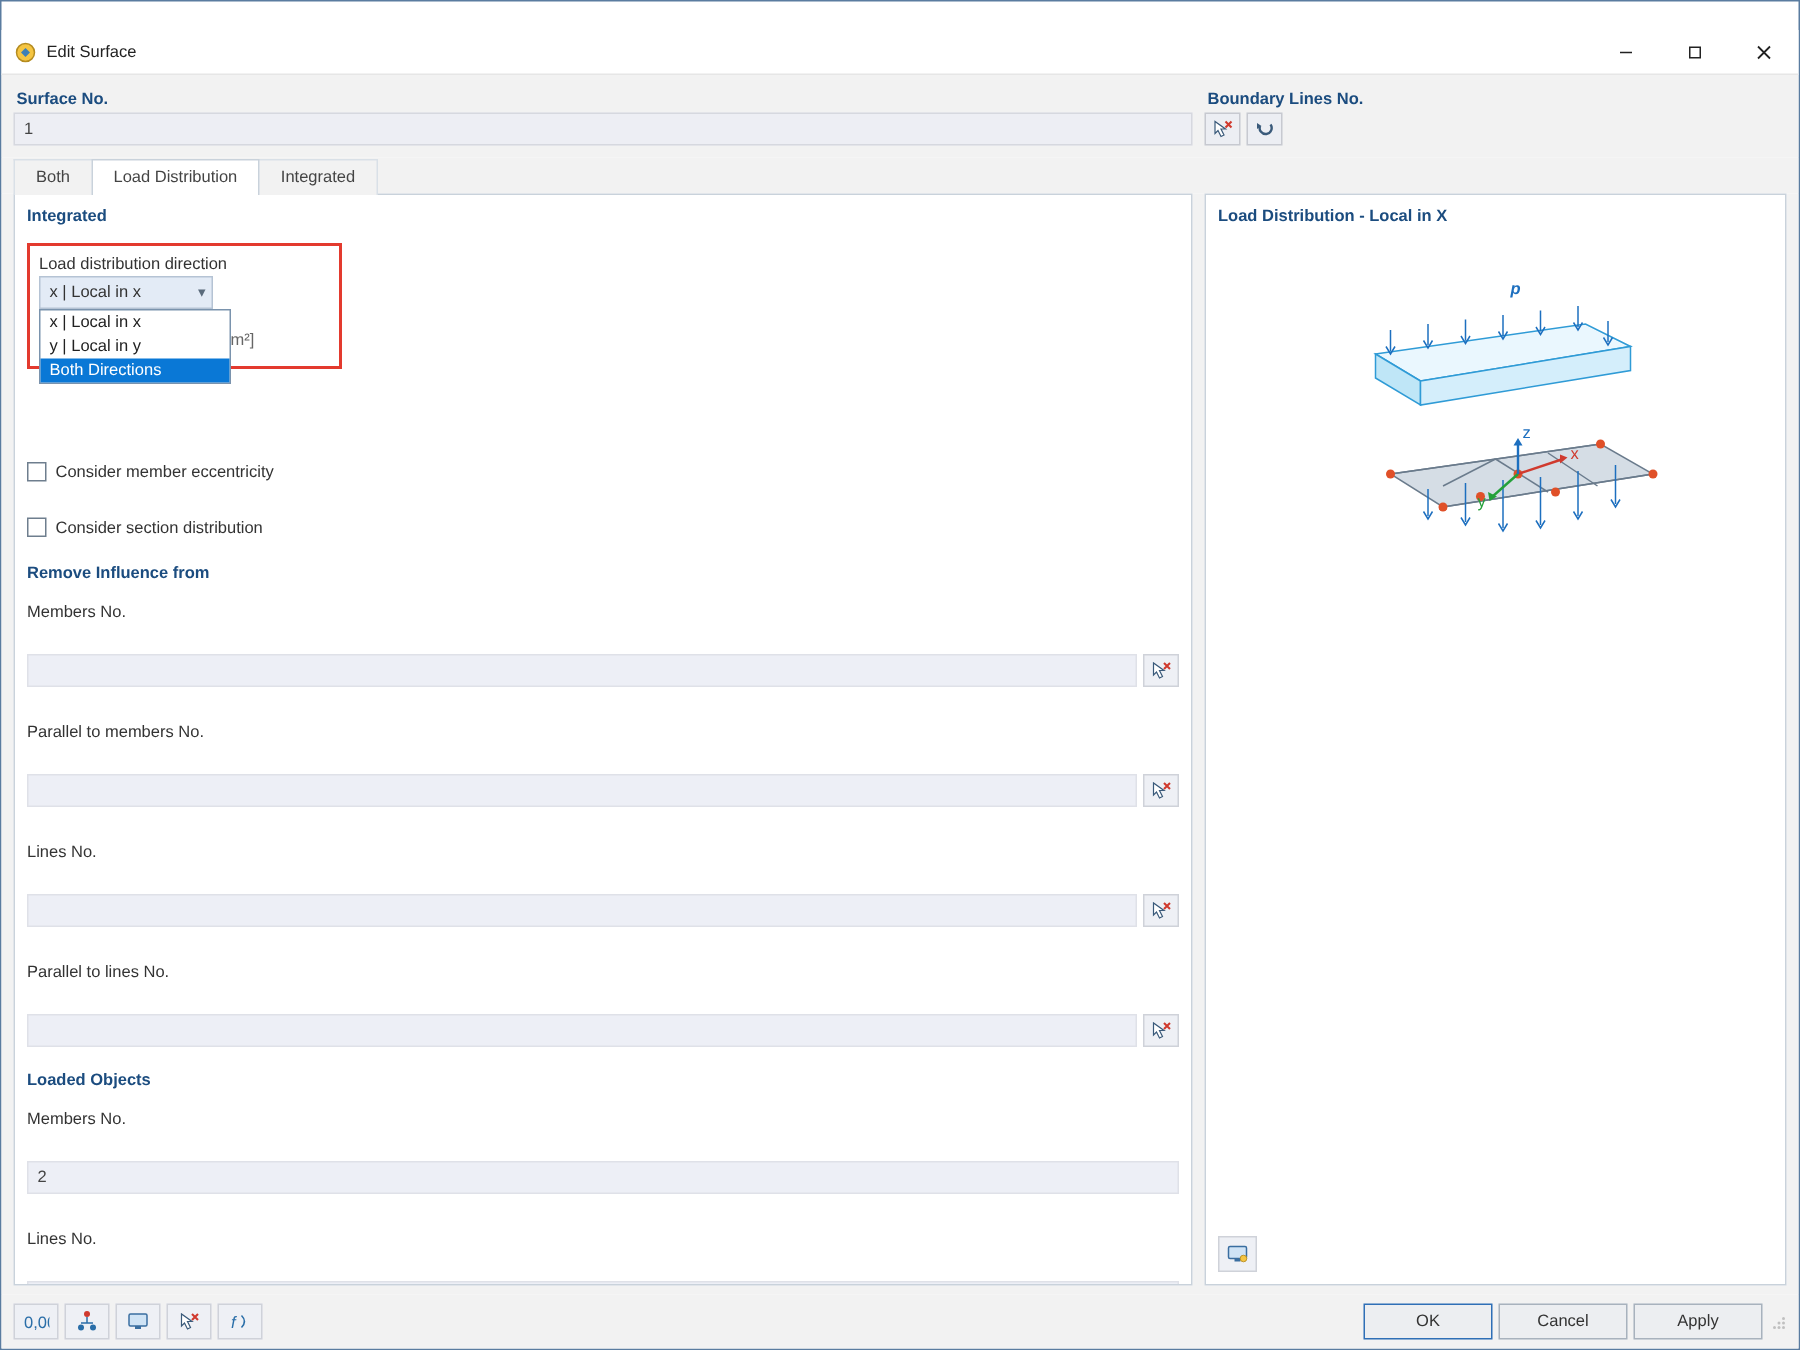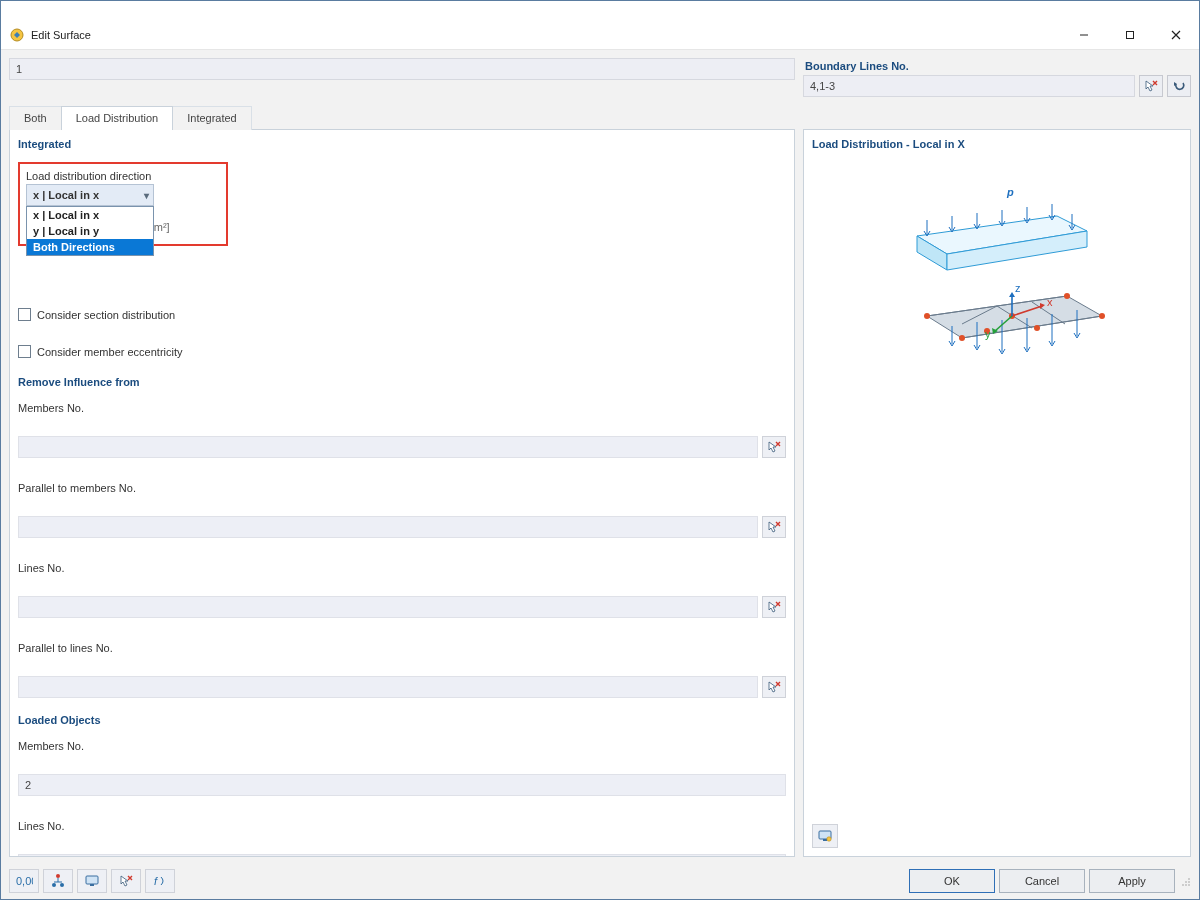--- a/index.html
+++ b/index.html
@@ -64,22 +64,21 @@
   .content { flex:1; display:flex; gap:8px; padding:0 8px 6px 8px; background:var(--bg-body); min-height:0; }
   .leftpane { flex:1; background:var(--bg-section); border:1px solid #c9d2db; display:flex; flex-direction:column; min-height:0; overflow:hidden; }
   .rightpane { width:388px; background:var(--bg-section); border:1px solid #c9d2db; display:flex; flex-direction:column; }
   .section-title { color:var(--text-label); font-weight:600; padding:8px 8px 6px 8px; }
   .section-divider { height:1px; background:#e6e9ee; margin:0 0 0 0; }
   .section-body { padding:4px 8px 8px 8px; display:flex; flex-direction:column; gap:20px;justify-content:space-between; }
   .redbox { border:2px solid var(--highlight-red); padding:0 6px 6px 6px; margin:2px 0 6px 0; width:210px; }
   .combo {
     height:22px; background:#e3ebf6; border:1px solid #b5c3d4;
     display:flex; align-items:center; padding:0 4px 0 6px; color:#333; position:relative; cursor:pointer;
-    width:128px;
-    font-weight:bold;
+    width:116px;
   }
   .combo .chev { margin-left:auto; font-size:10px; color:#5a6b7c; }
   .dropdown {
     position:absolute; top:21px; left:-1px; width:128px;
     border:1px solid #7a93ad; background:#fff; z-index:5;
   }
   .dropdown .opt { padding:2px 6px; cursor:pointer; color:#222; }
   .dropdown .opt.sel { background:var(--select-bg); color:#fff; }
   .unitrow { display:flex; align-items:center; gap:6px; margin-top:10px; }
   .unitcombo {
@@ -143,28 +142,28 @@
     </div>
     <div class="tbtn close">
       <svg width="10" height="10" viewBox="0 0 10 10">
           <path d="M1 1 L9 9 M9 1 L1 9" stroke="#222" stroke-width="1.2"></path>
         </svg>
     </div>
   </div>
 
   <div class="toprow">
     <div class="col left">
+      <div class="fieldlabel">Surface No.</div>
       <div class="fieldrow">
         <div class="textfield flex">1</div>
       </div>
     </div>
     <div class="col right">
       <div class="fieldlabel">Boundary Lines No.</div>
       <div class="fieldrow">
-        <div class="textfield flex">4,1-3</div>
         <div class="iconbtn">
           <svg width="14" height="14" viewBox="0 0 14 14">
             <path d="M2 2 L2 10 L4 8 L6 12 L8 11 L6 7 L9 7 Z" fill="#fff" stroke="#3a5a7a" stroke-width="0.8"></path>
             <path d="M9 2 L13 6 M13 2 L9 6" stroke="#d03a2e" stroke-width="1.4"></path>
           </svg>
         </div>
         <div class="iconbtn">
           <svg width="14" height="14" viewBox="0 0 14 14">
             <path d="M11 4 A4 4 0 1 1 4 5" fill="none" stroke="#3a5a7a" stroke-width="1.6"></path>
             <path d="M2 3 L5 5 L2 7 Z" fill="#3a5a7a"></path>
@@ -202,25 +201,25 @@
             <div class="unitcombo">
               <span>g</span>
               <span class="chev">▾</span>
             </div>
             <span class="unitlabel">[kg/m²]</span>
           </div>
         </div>
         <div style="height:14px;"></div>
         <div class="checkrow">
           <span class="chkbox"></span>
-          <span>Consider section distribution</span>
+          <span>Consider member eccentricity</span>
         </div>
         <div class="checkrow">
           <span class="chkbox"></span>
-          <span>Consider member eccentricity</span>
+          <span>Consider section distribution</span>
         </div>
       </div>
 
       <div style="height:26px;"></div>
       <div class="section-divider"></div>
 
       <div class="section-title">Remove Influence from</div>
       <div class="section-body">
         <div class="fldlbl">Members No.</div>
         <div class="row">

